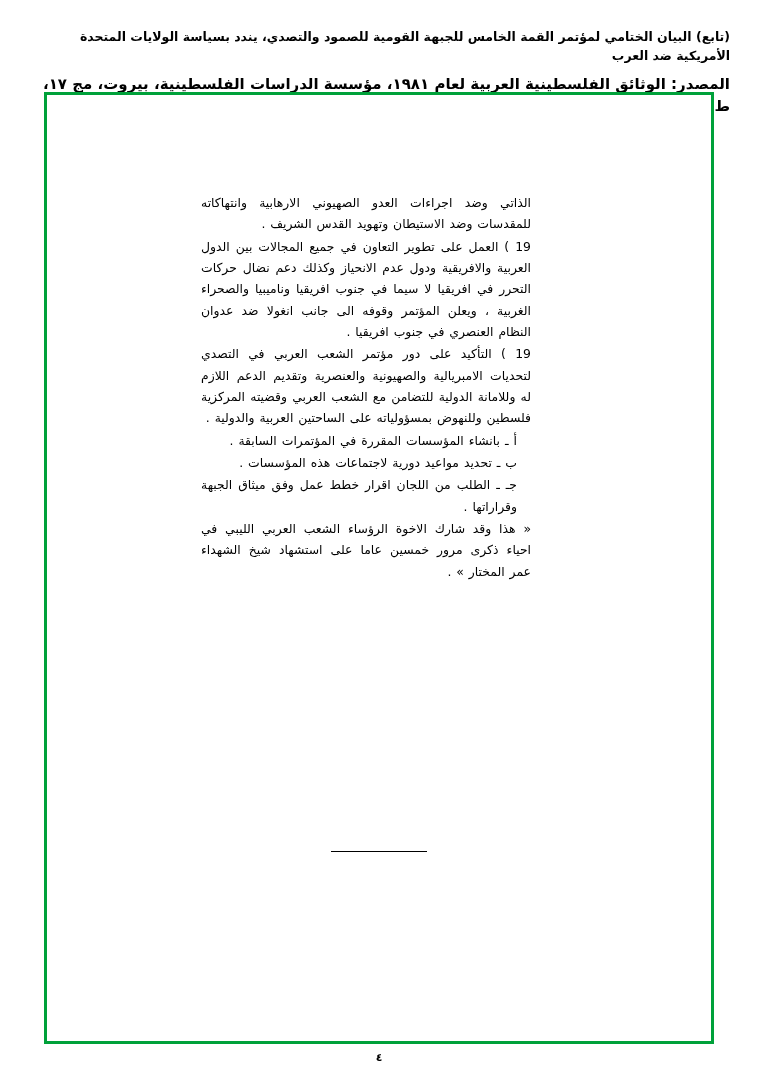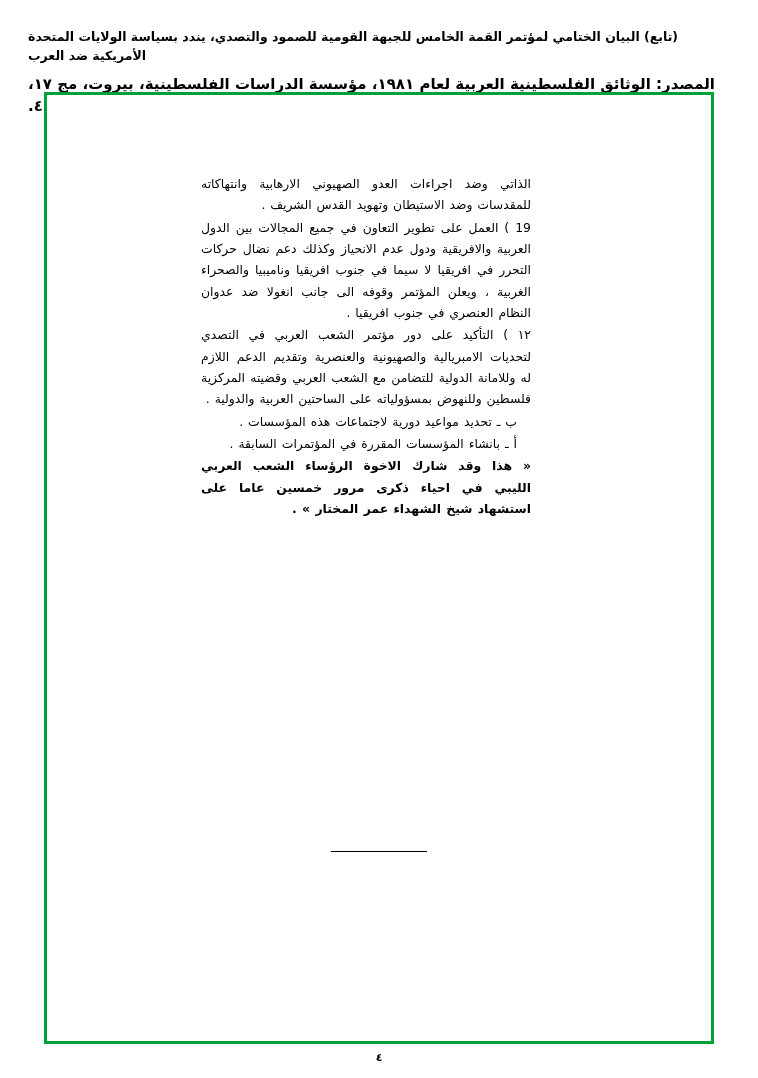--- a/index.html
+++ b/index.html
@@ -16,21 +16,21 @@
     overflow: hidden;
   }
   .page {
     width: 758px;
     height: 1078px;
     position: relative;
     box-sizing: border-box;
   }
   .header {
     padding: 28px 28px 0 28px;
-    text-align: left;
+    text-align: right;
   }
   .header-title {
     font-size: 12.5px;
     font-weight: bold;
     line-height: 1.5;
     direction: rtl;
     letter-spacing: 0px;
   }
   .header-source {
     font-size: 15px;
@@ -62,27 +62,27 @@
     font-size: 12.4px;
     line-height: 1.72;
     margin: 0 0 1px 0;
     direction: rtl;
     text-align: justify;
     text-align-last: right;
     word-spacing: 1px;
   }
   .para.first {
     text-align: justify;
+    margin-top: 19px;
   }
   .para.sub {
     padding-right: 14px;
   }
   .para.quote {
     text-align: justify;
-    font-weight: bold;
   }
   .rule-wrap {
     position: absolute;
     top: 742px;
     left: 0;
     right: 0;
     text-align: center;
   }
   .rule {
     display: inline-block;
@@ -108,23 +108,24 @@
   <div class="header">
     <div class="header-title">(تابع) البيان الختامي لمؤتمر القمة الخامس للجبهة القومية للصمود والتصدي، يندد بسياسة الولايات المتحدة الأمريكية ضد العرب</div>
     <div class="header-source">المصدر: الوثائق الفلسطينية العربية لعام ١٩٨١، مؤسسة الدراسات الفلسطينية، بيروت، مج ١٧، ط١، ص٤٠١- ٤٠٣.</div>
   </div>
 
   <div class="frame">
 
     <div class="content">
       <p class="para first">الذاتي وضد اجراءات العدو الصهيوني الارهابية وانتهاكاته للمقدسات وضد الاستيطان وتهويد القدس الشريف .</p>
       <p class="para">19 ) العمل على تطوير التعاون في جميع المجالات بين الدول العربية والافريقية ودول عدم الانحياز وكذلك دعم نضال حركات التحرر في افريقيا لا سيما في جنوب افريقيا وناميبيا والصحراء الغربية ، ويعلن المؤتمر وقوفه الى جانب انغولا ضد عدوان النظام العنصري في جنوب افريقيا .</p>
-      <p class="para">١٢ ) التأكيد على دور مؤتمر الشعب العربي في التصدي لتحديات الامبريالية والصهيونية والعنصرية وتقديم الدعم اللازم له وللامانة الدولية للتضامن مع الشعب العربي وقضيته المركزية فلسطين وللنهوض بمسؤولياته على الساحتين العربية والدولية .</p>
+      <p class="para">19 ) التأكيد على دور مؤتمر الشعب العربي في التصدي لتحديات الامبريالية والصهيونية والعنصرية وتقديم الدعم اللازم له وللامانة الدولية للتضامن مع الشعب العربي وقضيته المركزية فلسطين وللنهوض بمسؤولياته على الساحتين العربية والدولية .</p>
+      <p class="para sub">أ ـ بانشاء المؤسسات المقررة في المؤتمرات السابقة .</p>
       <p class="para sub">ب ـ تحديد مواعيد دورية لاجتماعات هذه المؤسسات .</p>
-      <p class="para sub">أ ـ بانشاء المؤسسات المقررة في المؤتمرات السابقة .</p>
+      <p class="para sub">جـ ـ الطلب من اللجان اقرار خطط عمل وفق ميثاق الجبهة وقراراتها .</p>
       <p class="para quote">« هذا وقد شارك الاخوة الرؤساء الشعب العربي الليبي في احياء ذكرى مرور خمسين عاما على استشهاد شيخ الشهداء عمر المختار » .</p>
     </div>
 
     <div class="rule-wrap">
       <span class="rule"></span>
     </div>
 
   </div>
 
   <div class="footer">٤</div>

